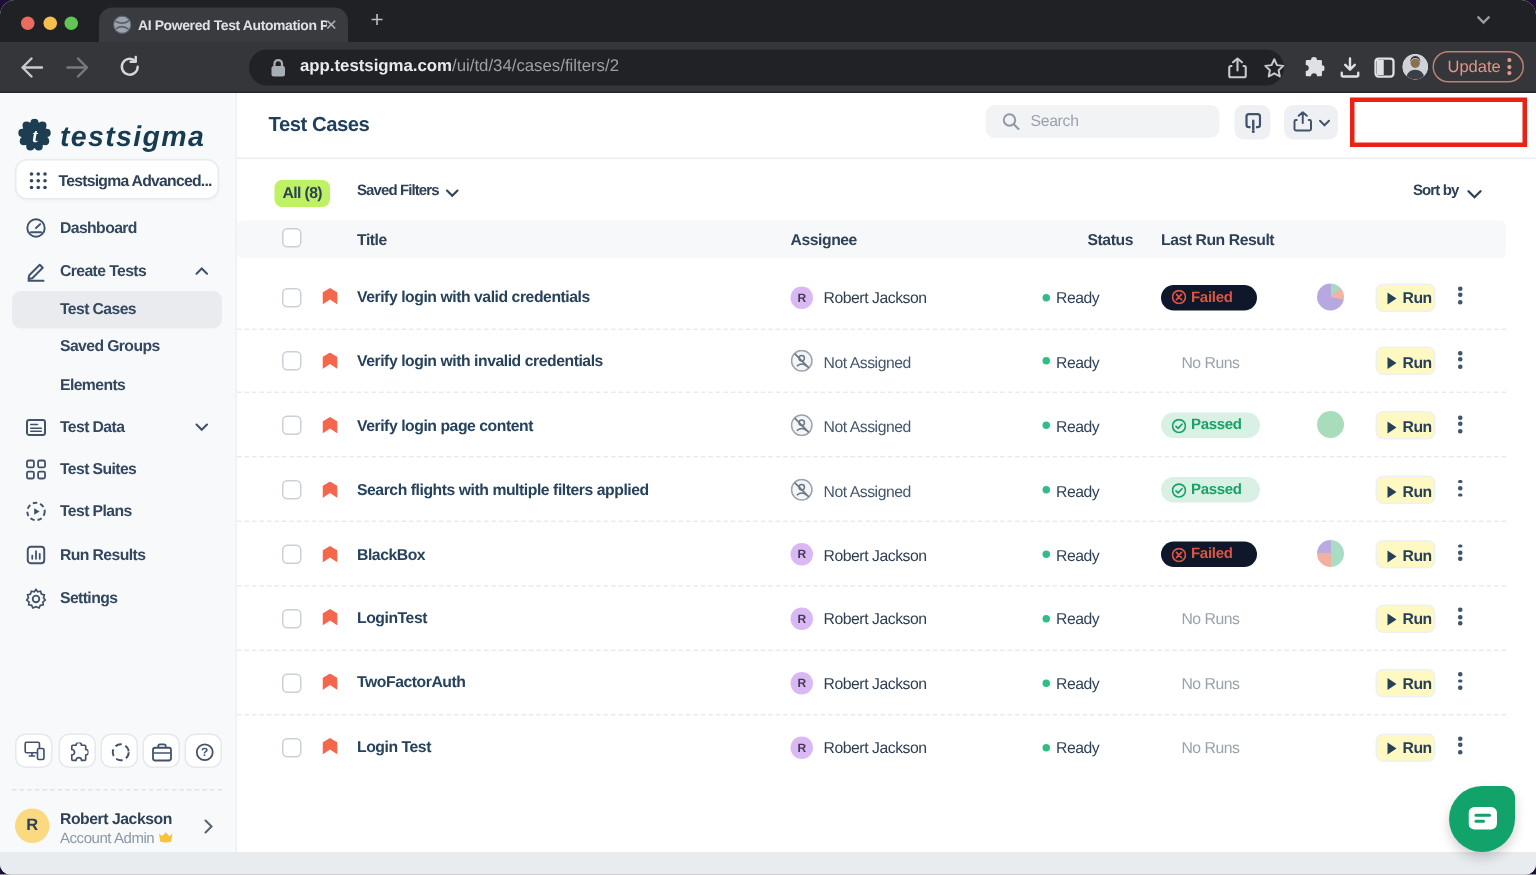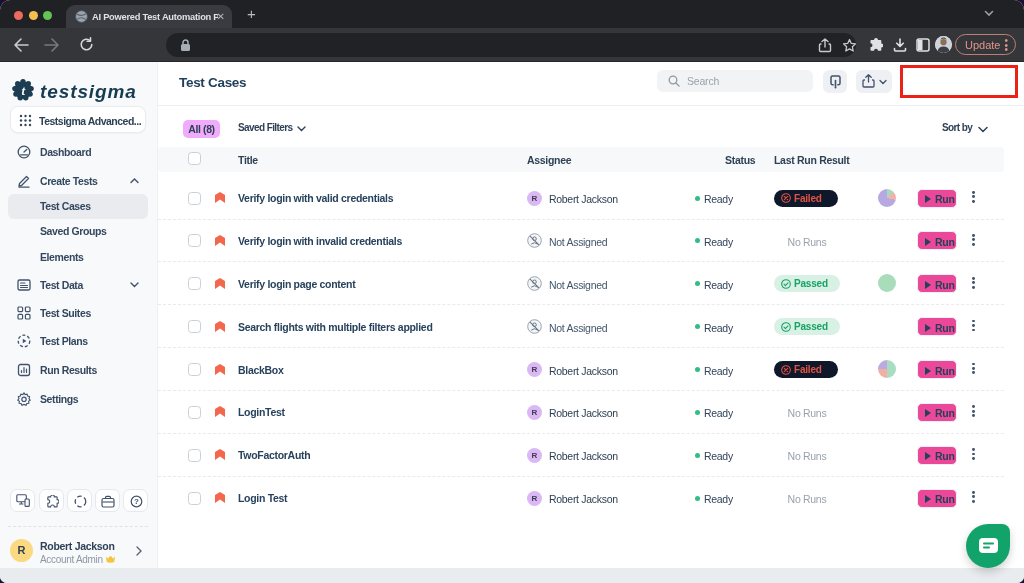--- a/index.html
+++ b/index.html
@@ -44,41 +44,41 @@
   #pagetitle { position:absolute; left:179px; top:75px; font-size:13.5px; font-weight:700; color:#21405c; letter-spacing:-0.3px; }
   #hdrline { position:absolute; left:158px; top:105px; width:866px; height:1px; background:#eceff1; }
   #search { position:absolute; left:657px; top:70px; width:156px; height:22px; background:#f1f3f5; border-radius:6px; }
   #search .ph { position:absolute; left:30px; top:5px; font-size:10.5px; color:#9aa3ad; letter-spacing:-0.2px; }
   .hbtn { position:absolute; top:70px; height:23px; background:#eef0f3; border-radius:6px; }
   #createbtn { position:absolute; left:906px; top:71px; width:106px; height:23px; background:#17384d; border-radius:5px; color:#fff; font-size:11px; font-weight:700; text-align:center; line-height:23px; letter-spacing:-0.4px; }
   #redbox { position:absolute; left:900px; top:65px; width:118px; height:33px; border:3px solid #ec2115; }
 
   
   .frow { position:absolute; font-size:10px; font-weight:700; color:#2e4156; letter-spacing:-0.6px; white-space:nowrap; }
-  #allpill { position:absolute; left:183px; top:120px; width:37px; height:18px; background:#f0abfc; border-radius:5px; text-align:center; line-height:18px; font-size:10.5px; font-weight:700; color:#2e4156; letter-spacing:-0.4px; white-space:nowrap; }
+  #allpill { position:absolute; left:183px; top:120px; width:37px; height:18px; background:#bef264; border-radius:5px; text-align:center; line-height:18px; font-size:10.5px; font-weight:700; color:#2e4156; letter-spacing:-0.4px; white-space:nowrap; }
 
   
   #thead { position:absolute; left:158px; top:147px; width:846px; height:25px; background:#f7f8fa; border-radius:4px; }
   .th { position:absolute; top:7px; font-size:10.5px; font-weight:700; color:#2e4156; letter-spacing:-0.3px; white-space:nowrap; }
   .cb { position:absolute; width:13px; height:13px; border:1.5px solid #c9d0d8; border-radius:3.5px; background:#fff; }
   .row { position:absolute; left:158px; width:846px; height:43px; }
   .rsep { border-bottom:1px dashed #e8ebee; }
   .ttl { position:absolute; left:80px; top:15.5px; font-size:10.5px; font-weight:700; color:#27425c; white-space:nowrap; letter-spacing:-0.3px; }
   .asg-av { position:absolute; left:369px; top:14px; width:15px; height:15px; border-radius:50%; background:#d9b8f3; text-align:center; line-height:15px; font-size:8px; font-weight:700; color:#433a55; }
   .asg-nm { position:absolute; left:391px; top:16.5px; font-size:10.5px; color:#2c3e50; letter-spacing:-0.3px; }
   .na-ic { position:absolute; left:369px; top:14px; }
   .na-nm { position:absolute; left:391px; top:16.5px; font-size:10.5px; color:#44566b; letter-spacing:-0.3px; }
   .st-dot { position:absolute; left:537px; top:19px; width:5px; height:5px; border-radius:50%; background:#2fbe83; }
   .st-tx { position:absolute; left:546px; top:16.5px; font-size:10.5px; font-weight:500; color:#31435a; letter-spacing:-0.3px; }
   .pill { position:absolute; left:616px; top:13px; height:17px; border-radius:9px; font-size:10px; font-weight:700; line-height:17px; letter-spacing:-0.2px; }
   .pill-f { width:64px; background:#0f172a; color:#df5443; }
   .pill-p { width:66px; background:#d8f1e4; color:#17a266; }
   .noruns { position:absolute; left:616px; top:16.5px; width:66px; text-align:center; font-size:10.5px; color:#98a2ac; letter-spacing:-0.3px; }
   .pie { position:absolute; left:720px; top:12px; width:18px; height:18px; border-radius:50%; }
-  .runbtn { position:absolute; left:759px; top:12px; width:40px; height:19px; background:#ec4899; border:1px solid #eef1f3; border-radius:5px; }
+  .runbtn { position:absolute; left:759px; top:12px; width:40px; height:19px; background:#fef9c3; border:1px solid #eef1f3; border-radius:5px; }
   .runbtn .tri { position:absolute; left:7px; top:5.5px; width:0; height:0; border-left:6px solid #27405a; border-top:4px solid transparent; border-bottom:4px solid transparent; }
   .runbtn .tx { position:absolute; left:17px; top:3.5px; font-size:10.5px; font-weight:700; color:#27405a; letter-spacing:-0.3px; }
   .dots { position:absolute; left:814px; top:14.5px; width:3px; }
   .dots i { display:block; width:2.8px; height:2.8px; border-radius:50%; background:#42566b; margin-bottom:1.7px; }
 
   #chat { position:absolute; left:966px; top:524px; width:44px; height:44px; background:#11a36a; border-radius:22px; border-top-right-radius:8px; box-shadow:0 4px 8px rgba(0,0,0,.18); }
 </style>
 </head>
 <body>
 <div id="win">
@@ -111,20 +111,21 @@
       </svg>
     <svg style="left:79px; top:9px;" width="15" height="15" viewBox="0 0 15 15">
         <path d="M12.8 7.5 A5.3 5.3 0 1 1 11.2 3.7" stroke="#d5d7da" stroke-width="1.6" fill="none" stroke-linecap="round"></path>
         <path d="M11.5 0.8 L11.5 4.2 L8.1 4.2" stroke="#d5d7da" stroke-width="1.6" fill="none" stroke-linecap="round" stroke-linejoin="round"></path>
       </svg>
     <div id="urlbar">
       <svg style="left:14px; top:6px; position:absolute;" width="11" height="13" viewBox="0 0 11 13">
           <rect x="1" y="5" width="9" height="7" rx="1.5" fill="#a7adb4"></rect>
           <path d="M3 5 V3.5 A2.5 2.5 0 0 1 8 3.5 V5" stroke="#a7adb4" stroke-width="1.5" fill="none"></path>
         </svg>
+      <div class="txt">app.testsigma.com<span>/ui/td/34/cases/filters/2</span></div>
       <svg style="left:652px; top:5px; position:absolute;" width="14" height="15" viewBox="0 0 14 15">
           <path d="M7 1 V9 M4 3.5 L7 1 L10 3.5" stroke="#c7cacd" stroke-width="1.4" fill="none" stroke-linecap="round" stroke-linejoin="round"></path>
           <path d="M3 6 H2.5 A1 1 0 0 0 1.5 7 V12.5 A1 1 0 0 0 2.5 13.5 H11.5 A1 1 0 0 0 12.5 12.5 V7 A1 1 0 0 0 11.5 6 H11" stroke="#c7cacd" stroke-width="1.4" fill="none" stroke-linecap="round"></path>
         </svg>
       <svg style="left:676px; top:5px; position:absolute;" width="15" height="15" viewBox="0 0 15 15">
           <path d="M7.5 1.5 L9.3 5.4 L13.5 5.9 L10.4 8.8 L11.2 13 L7.5 10.9 L3.8 13 L4.6 8.8 L1.5 5.9 L5.7 5.4 Z" stroke="#c7cacd" stroke-width="1.3" fill="none" stroke-linejoin="round"></path>
         </svg>
     </div>
     <svg style="left:869px; top:10px;" width="14" height="14" viewBox="0 0 14 14">
         <path d="M5 2 a2 2 0 0 1 4 0 h2.5 a.8.8 0 0 1 .8.8 V5.5 a2 2 0 0 1 0 4 V12 a.8.8 0 0 1 -.8.8 H9 a2 2 0 0 0 -4 0 H2.3 a.8.8 0 0 1 -.8 -.8 V9.3 a2 2 0 0 0 0 -4 V2.8 a.8.8 0 0 1 .8 -.8 Z" fill="#dfe1e4"></path>

